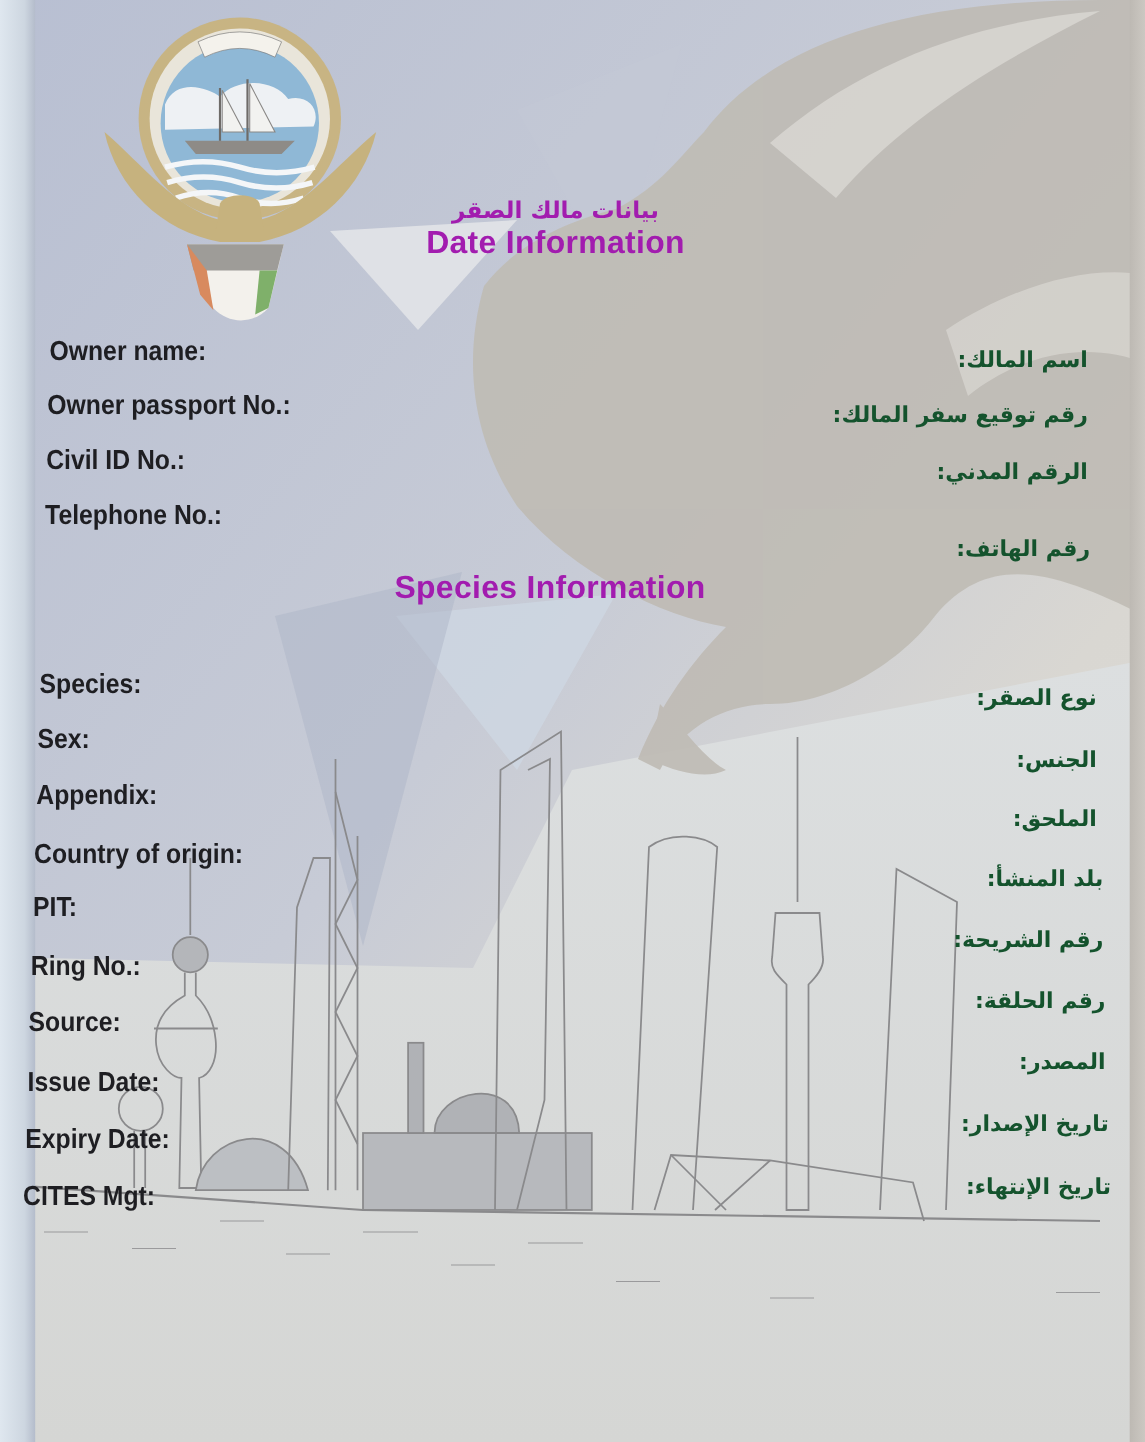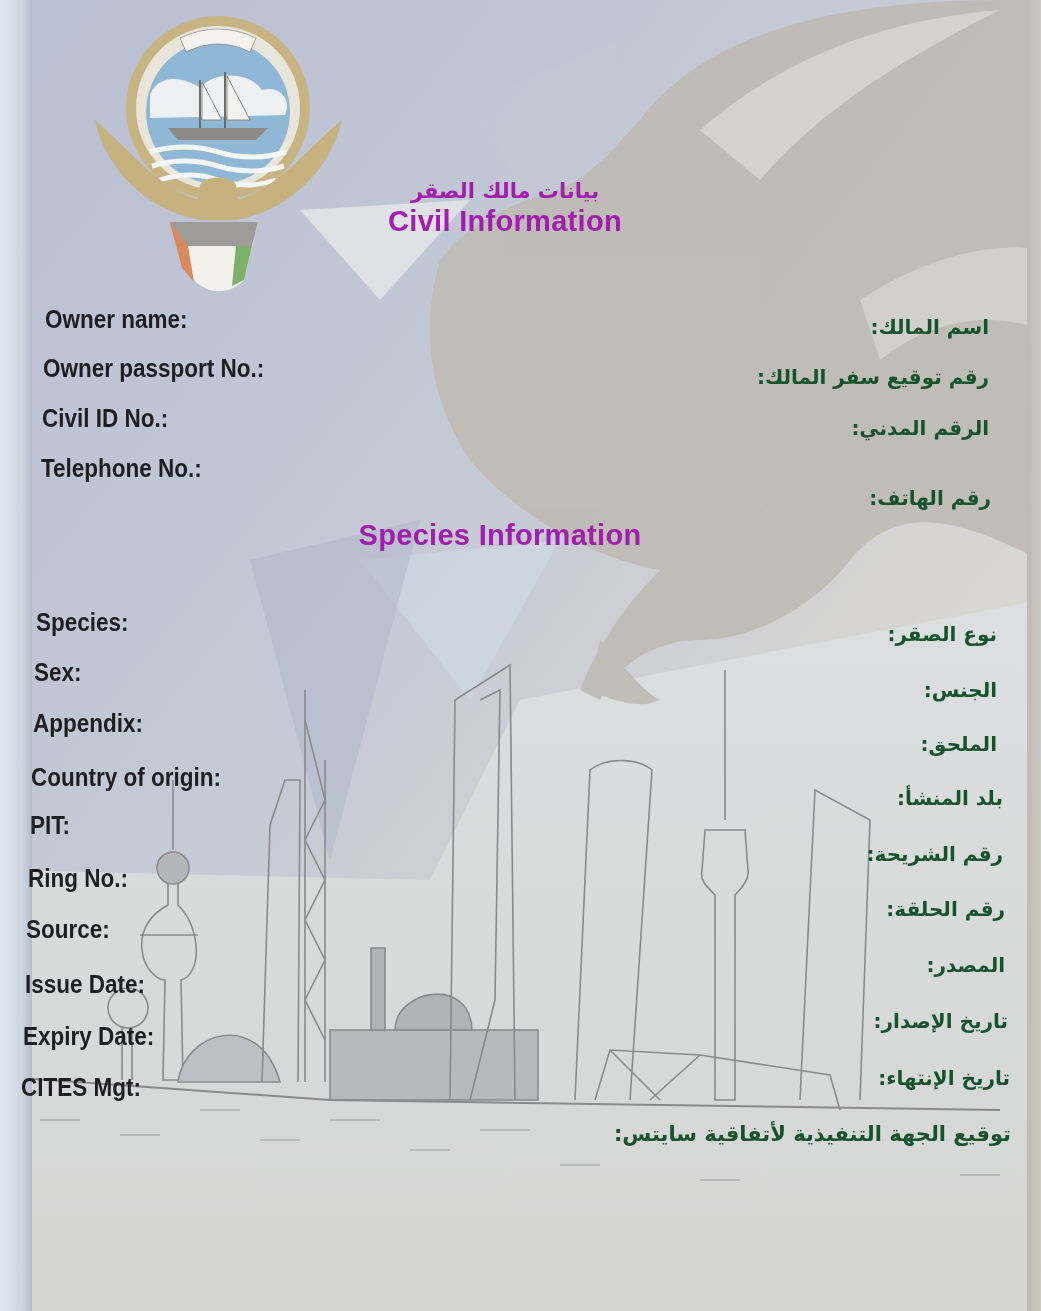--- a/index.html
+++ b/index.html
@@ -119,21 +119,21 @@
         <line x1="960" y1="1175" x2="1000" y2="1175"></line>
       </g>
     </g>
   </svg>
 
   <div class="edge"></div>
   <div class="edge2"></div>
 
   <div class="heading" style="left:340px; top:178px; width:330px;">
     <div class="ar">بيانات مالك الصقر</div>
-    <div class="en">Civil Information</div>
+    <div class="en">Date Information</div>
   </div>
 
   <div class="lbl" style="left:45px; top:305px;">Owner name:</div>
   <div class="lbl" style="left:43px; top:354px;">Owner passport No.:</div>
   <div class="lbl" style="left:42px; top:404px;">Civil ID No.:</div>
   <div class="lbl" style="left:41px; top:454px;">Telephone No.:</div>
 
   <div class="albl" style="right:52px; top:315px;">اسم المالك:</div>
   <div class="albl" style="right:52px; top:365px;">رقم توقيع سفر المالك:</div>
   <div class="albl" style="right:52px; top:416px;">الرقم المدني:</div>
@@ -156,15 +156,14 @@
 
   <div class="albl" style="right:44px; top:622px;">نوع الصقر:</div>
   <div class="albl" style="right:44px; top:678px;">الجنس:</div>
   <div class="albl" style="right:44px; top:732px;">الملحق:</div>
   <div class="albl" style="right:38px; top:786px;">بلد المنشأ:</div>
   <div class="albl" style="right:38px; top:842px;">رقم الشريحة:</div>
   <div class="albl" style="right:36px; top:897px;">رقم الحلقة:</div>
   <div class="albl" style="right:36px; top:953px;">المصدر:</div>
   <div class="albl" style="right:33px; top:1009px;">تاريخ الإصدار:</div>
   <div class="albl" style="right:31px; top:1066px;margin-left:40px;">تاريخ الإنتهاء:</div>
-  <div class="albl" style="right:30px; top:1122px; font-size:21px;">توقيع الجهة التنفيذية لأتفاقية سايتس:</div>
 
 </div>
 
 </body></html>

